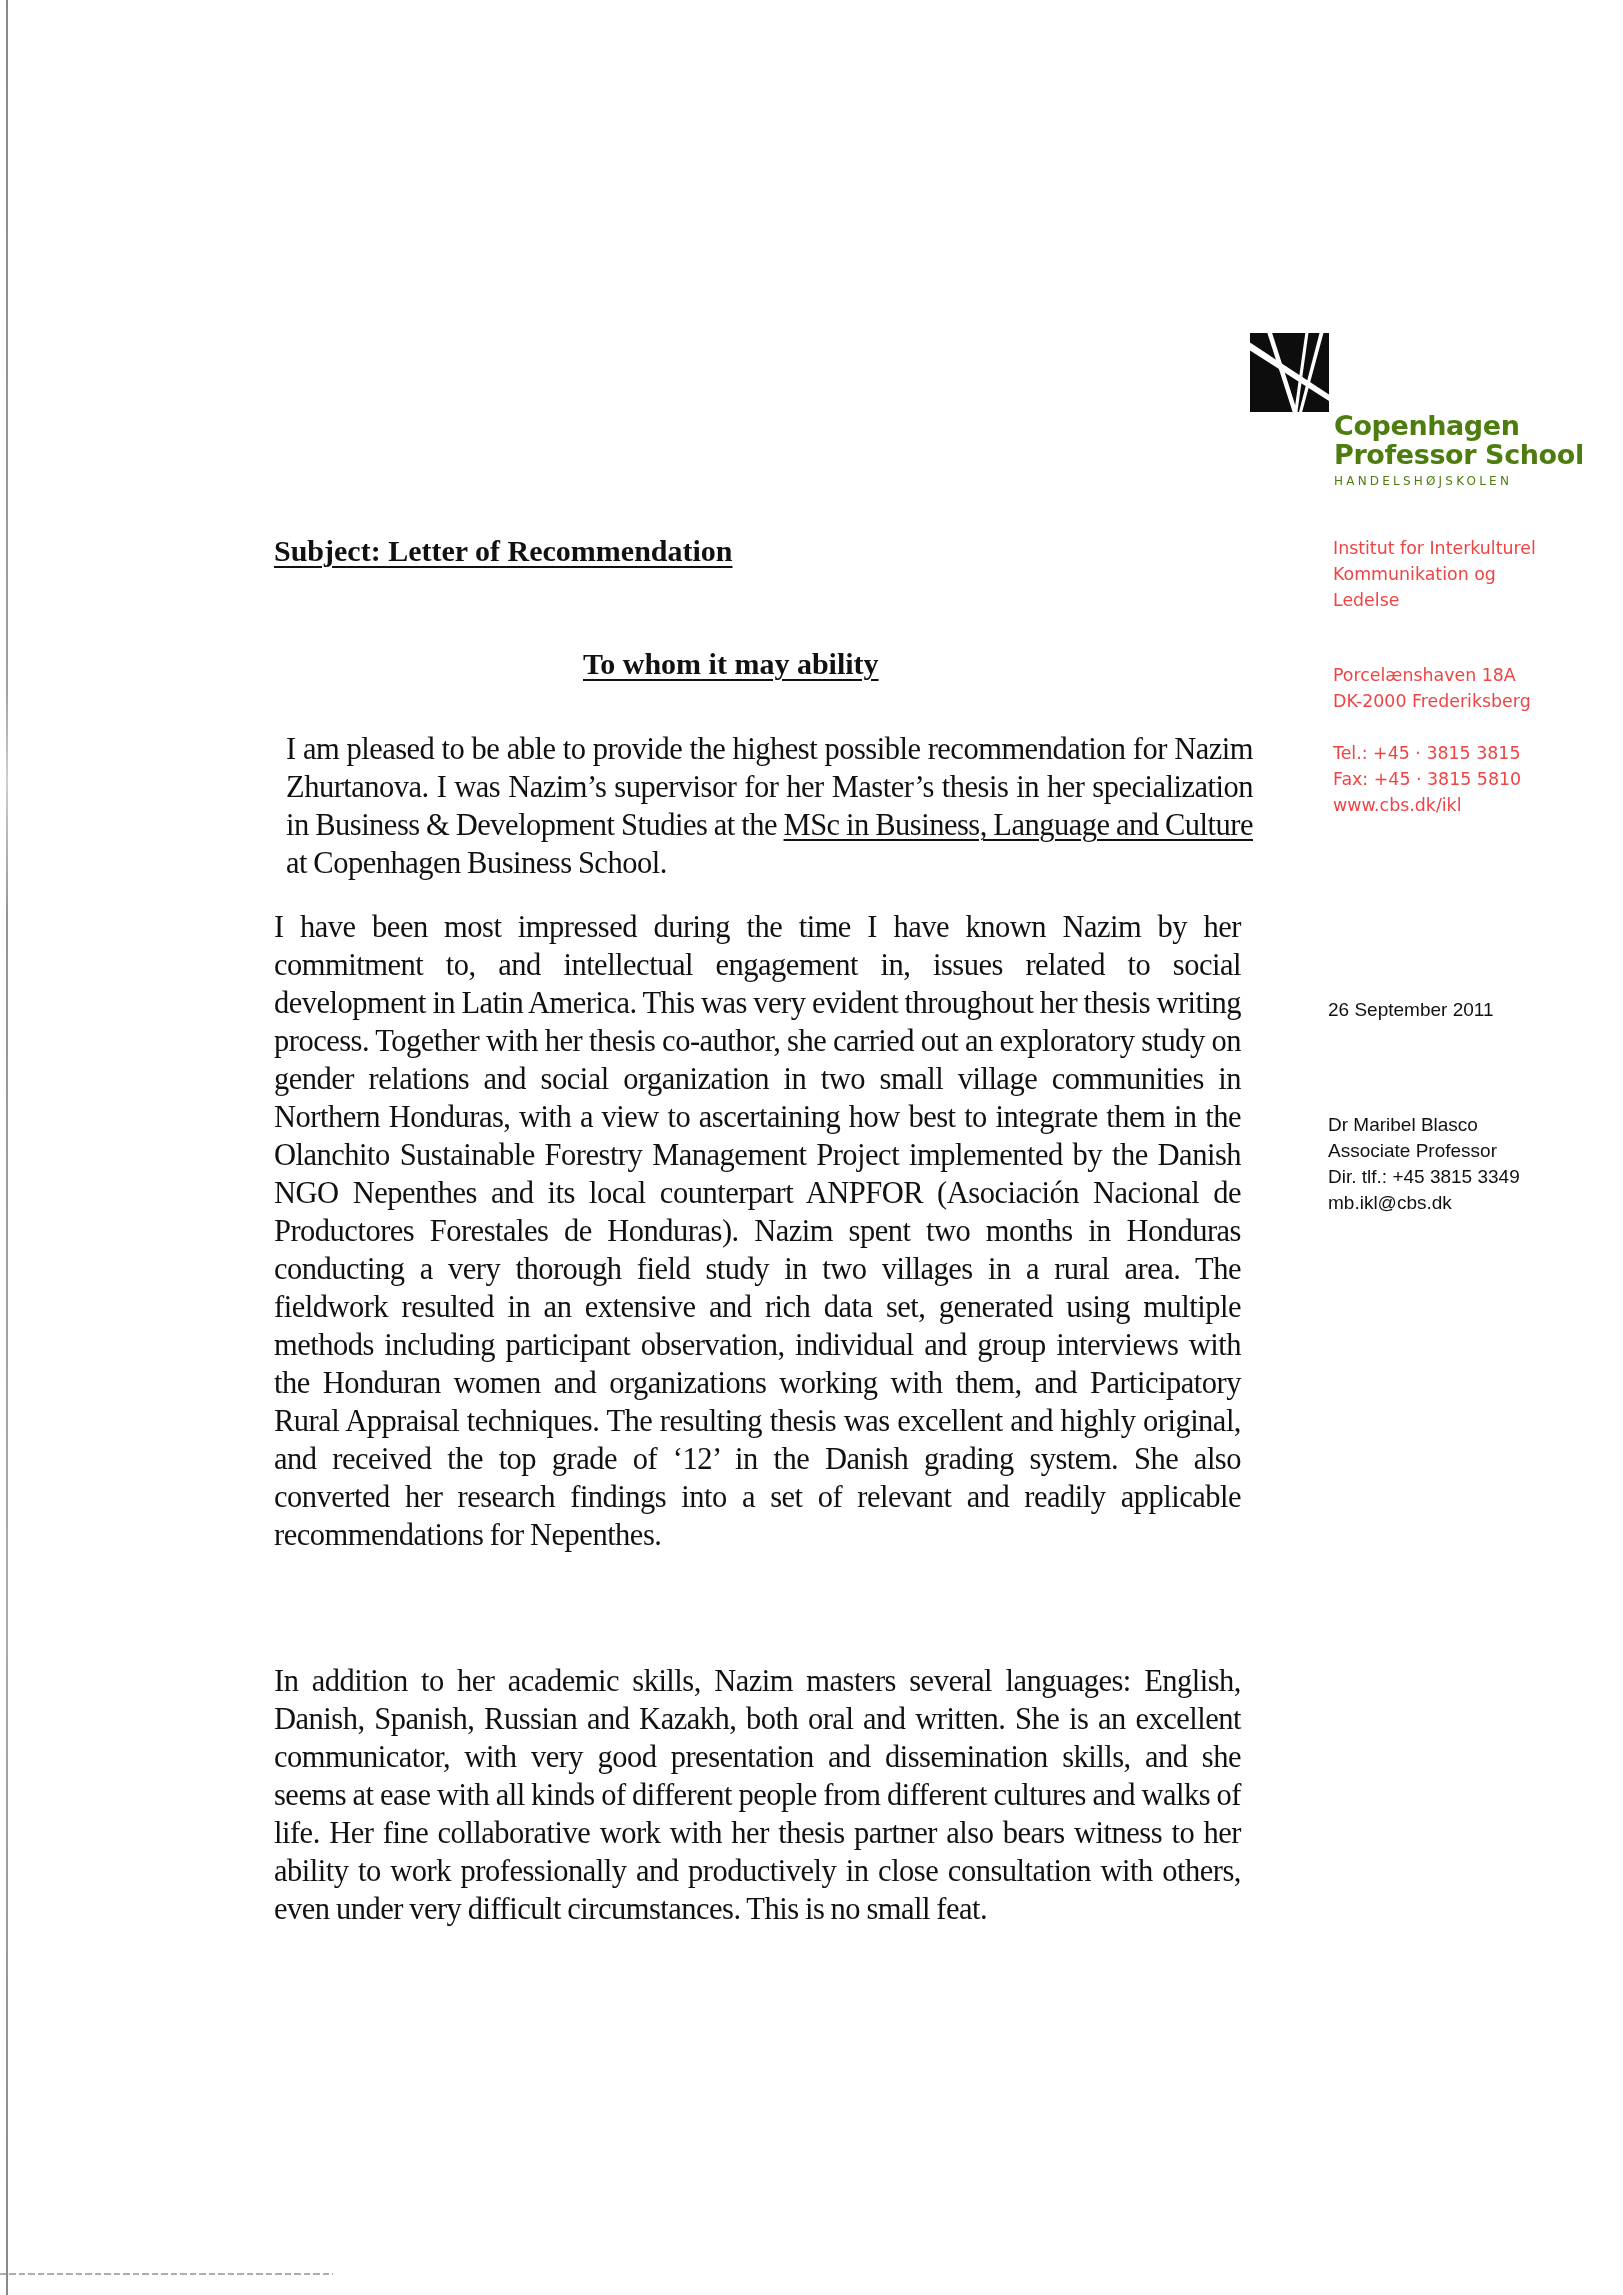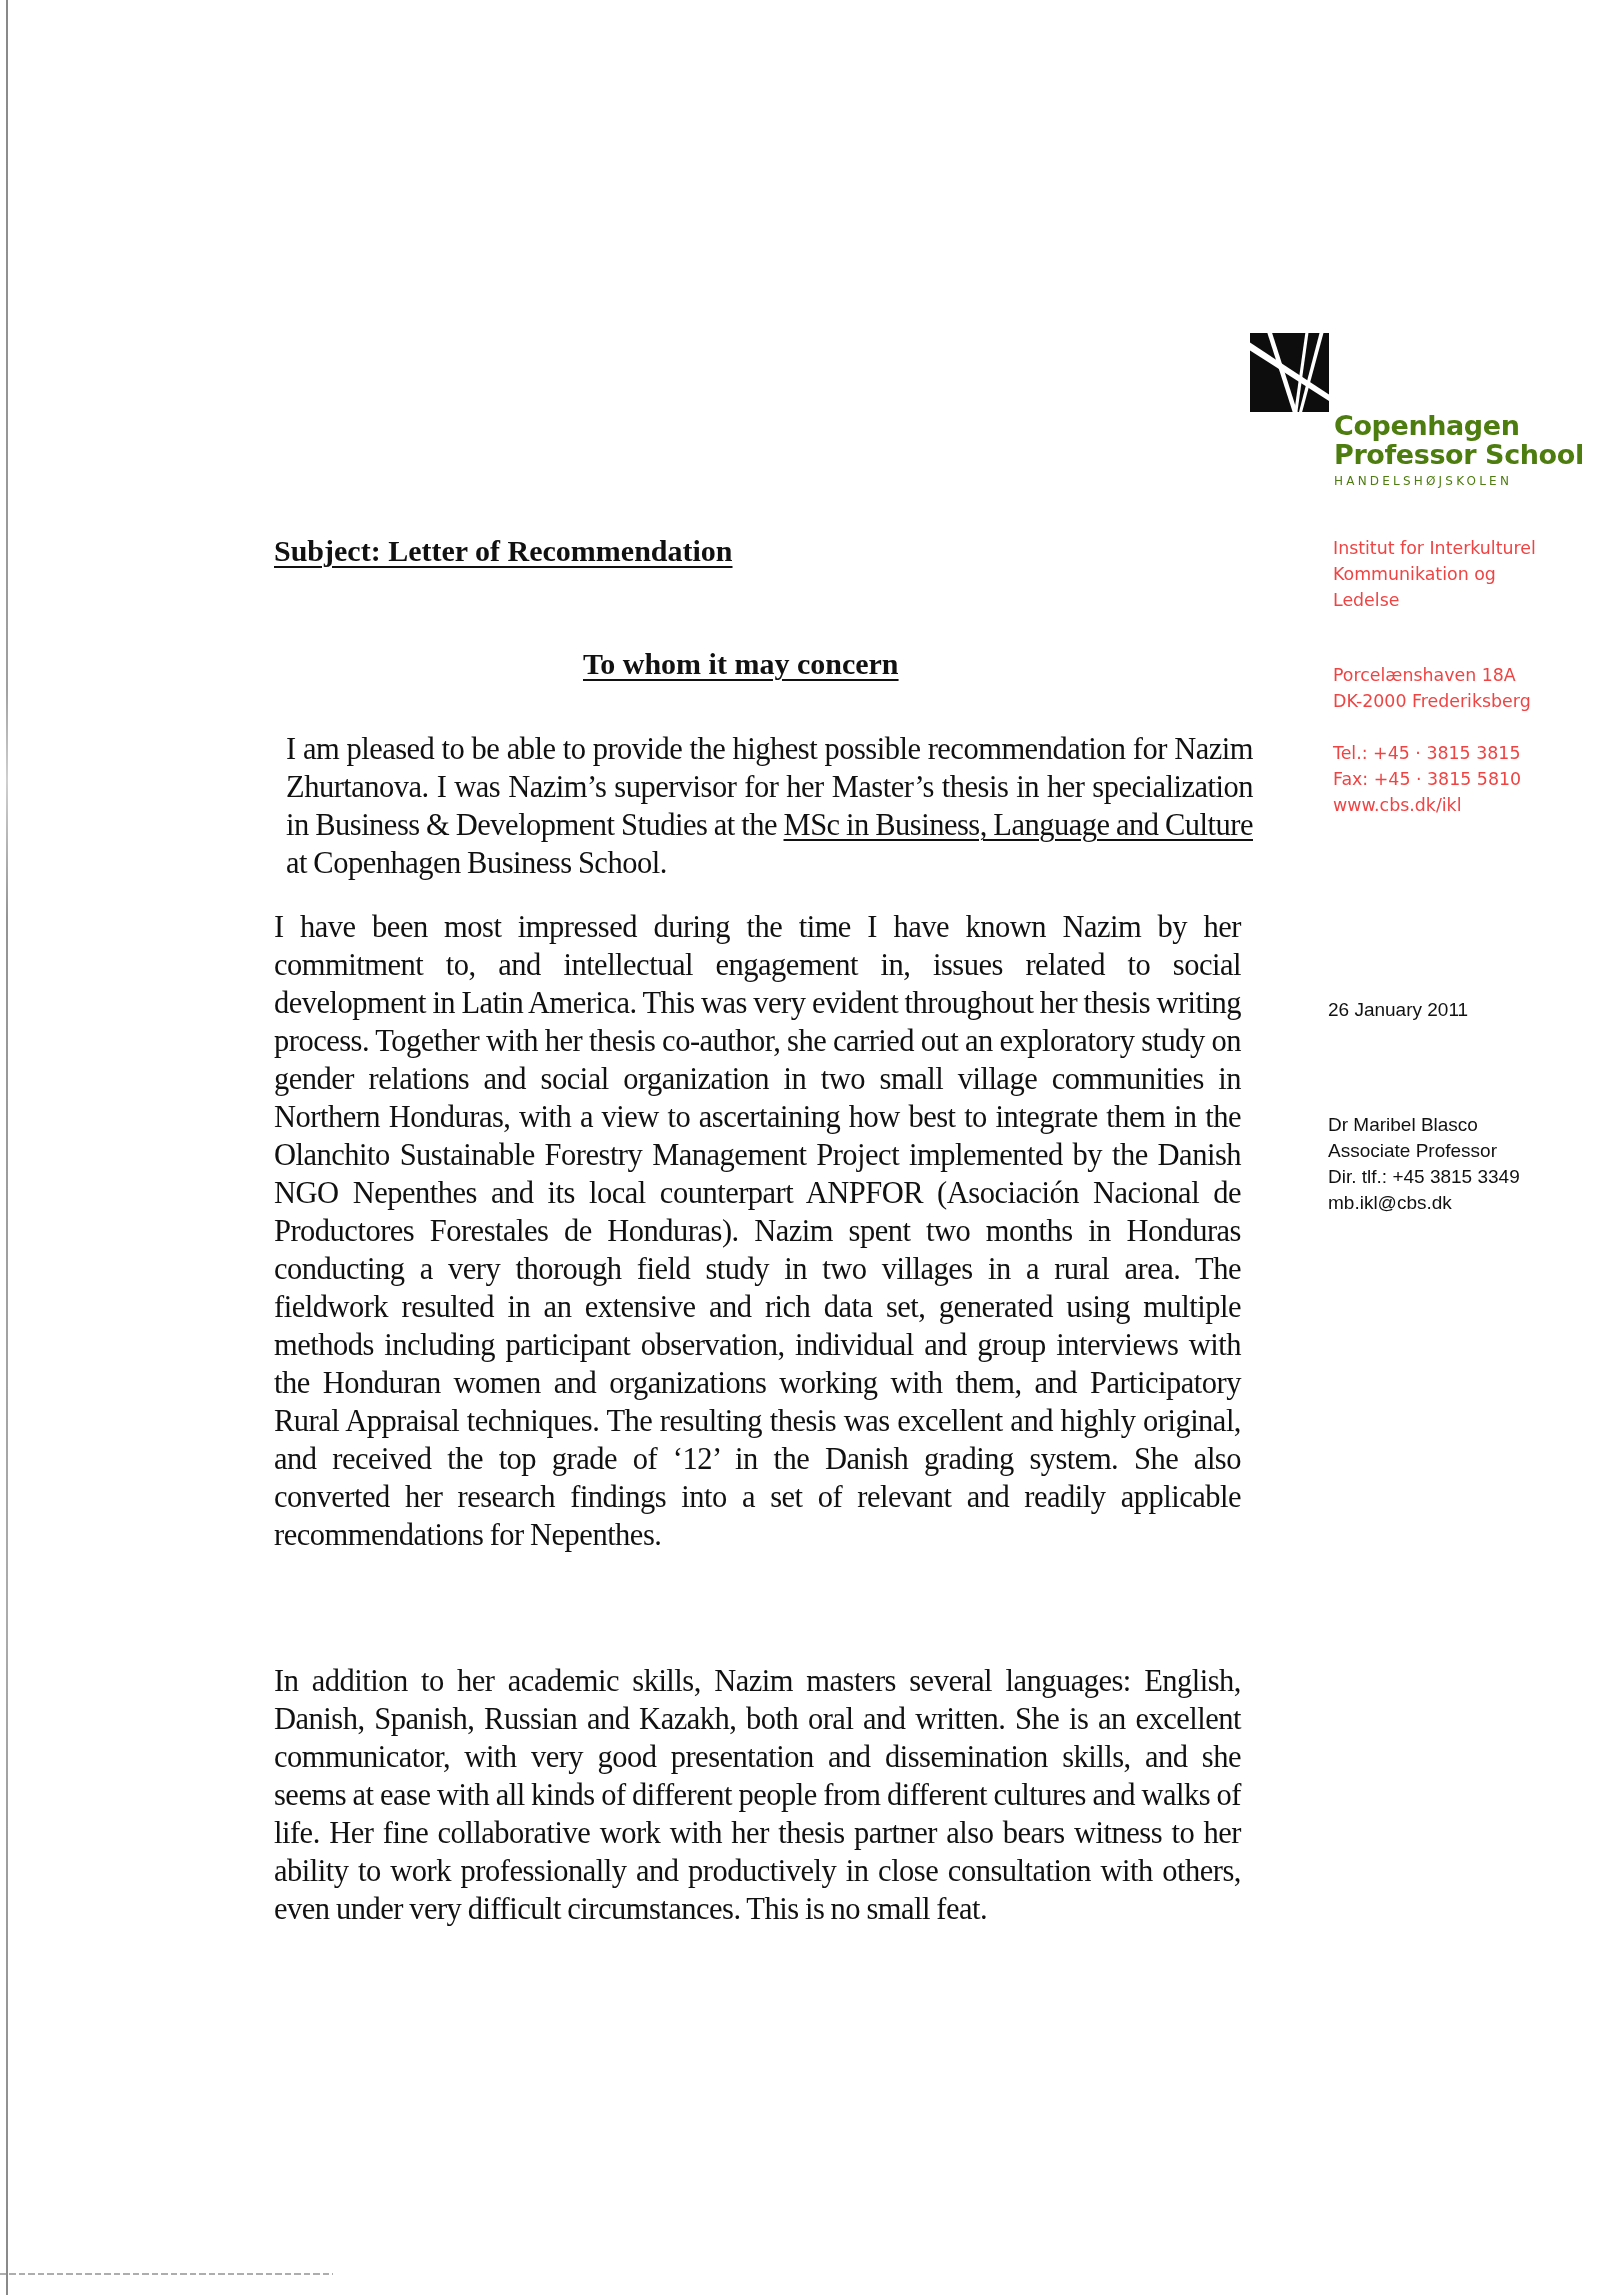--- a/index.html
+++ b/index.html
@@ -166,32 +166,32 @@
 <div class="sidebar address">
   <div>Porcelænshaven 18A</div>
   <div>DK-2000 Frederiksberg</div>
 </div>
 <div class="sidebar contact">
   <div>Tel.: +45 · 3815 3815</div>
   <div>Fax: +45 · 3815 5810</div>
   <div>www.cbs.dk/ikl</div>
 </div>
 
-<div class="sidebar-arial date">26 January 2011</div>
+<div class="sidebar-arial date">26 September 2011</div>
 
 <div class="sidebar-arial sig">
   <div>Dr Maribel Blasco</div>
   <div>Associate Professor</div>
   <div>Dir. tlf.: +45 3815 3349</div>
   <div>mb.ikl@cbs.dk</div>
 </div>
 
 <div class="letter">
   <div class="subject">Subject: Letter of Recommendation</div>
-  <div class="salutation">To whom it may concern</div>
+  <div class="salutation">To whom it may ability</div>
 
   <p class="para p1" style="margin:12px;"><span>I am pleased to be able to provide the highest possible recommendation for Nazim Zhurtanova. I was Nazim’s supervisor for her Master’s thesis in her specialization in Business &amp; Development Studies at the </span><span class="u">MSc in Business, Language and Culture </span><span>at Copenhagen Business School.</span></p>
 
   <p class="para p2" style="margin:0;">I have been most impressed during the time I have known Nazim by her commitment to, and intellectual engagement in, issues related to social development in Latin America. This was very evident throughout her thesis writing process. Together with her thesis co-author, she carried out an exploratory study on gender relations and social organization in two small village communities in Northern Honduras, with a view to ascertaining how best to integrate them in the Olanchito Sustainable Forestry Management Project implemented by the Danish NGO Nepenthes and its local counterpart ANPFOR (Asociación Nacional de Productores Forestales de Honduras). Nazim spent two months in Honduras conducting a very thorough field study in two villages in a rural area. The fieldwork resulted in an extensive and rich data set, generated using multiple methods including participant observation, individual and group interviews with the Honduran women and organizations working with them, and Participatory Rural Appraisal techniques. The resulting thesis was excellent and highly original, and received the top grade of ‘12’ in the Danish grading system. She also converted her research findings into a set of relevant and readily applicable recommendations for Nepenthes.</p>
 
   <p class="para p3" style="margin:0;">In addition to her academic skills, Nazim masters several languages: English, Danish, Spanish, Russian and Kazakh, both oral and written. She is an excellent communicator, with very good presentation and dissemination skills, and she seems at ease with all kinds of different people from different cultures and walks of life. Her fine collaborative work with her thesis partner also bears witness to her ability to work professionally and productively in close consultation with others, even under very difficult circumstances. This is no small feat.</p>
 </div>
 
 
 </body></html>

